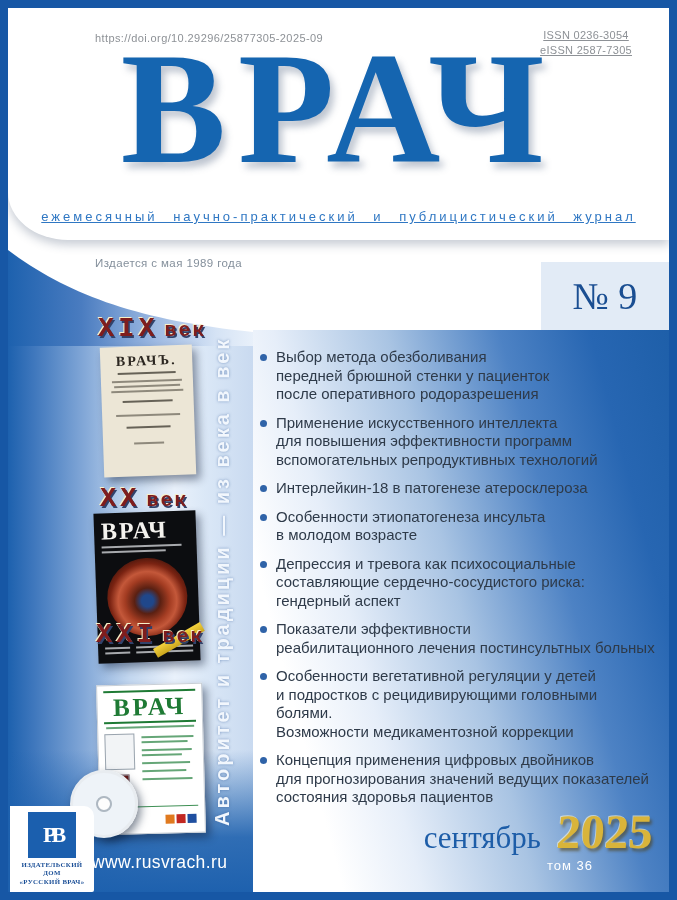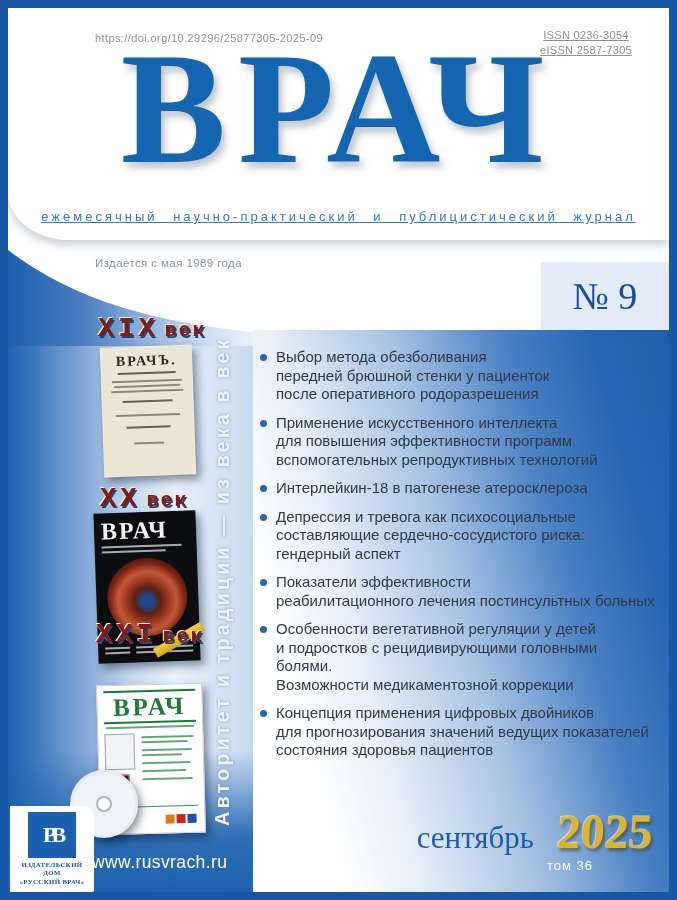--- a/index.html
+++ b/index.html
@@ -177,21 +177,21 @@
     margin-top:3px;font-family:"Liberation Serif",serif;font-weight:bold;
     font-size:6.8px;line-height:1.25;color:#1b4f97;letter-spacing:.4px;
   }
   .websites{
     position:absolute;left:84px;top:843px;z-index:5;color:#ffffff;
     font-size:17.5px;line-height:1.32;letter-spacing:.4px;
   }
   .websites a{color:#ffffff;text-decoration:none;display:block;}
   .issue-line{
     position:absolute;right:16px;top:796px;z-index:3;display:flex;
-    align-items:baseline;gap:23px;white-space:nowrap;
+    align-items:baseline;gap:16px;white-space:nowrap;
   }
   .month{
     font-family:"Liberation Serif",serif;font-size:31px;color:#1d5da8;
   }
   .year{
     font-family:"Liberation Serif",serif;font-weight:bold;font-size:48px;
     color:#d9b43a;transform:skew(-4deg);
     text-shadow:2px 3px 3px rgba(80,60,10,.55), -1px -1px 0 rgba(255,250,220,.6);
   }
   .volume{
@@ -320,20 +320,25 @@
           <span class="txt">Применение искусственного интеллекта
 для повышения эффективности программ
 вспомогательных репродуктивных технологий</span>
         </li>
       <li>
           <span class="dot"></span>
           <span class="txt">Интерлейкин-18 в патогенезе атеросклероза</span>
         </li>
       <li>
           <span class="dot"></span>
+          <span class="txt">Особенности этиопатогенеза инсульта
+в молодом возрасте</span>
+        </li>
+      <li>
+          <span class="dot"></span>
           <span class="txt">Депрессия и тревога как психосоциальные
 составляющие сердечно-сосудистого риска:
 гендерный аспект</span>
         </li>
       <li>
           <span class="dot"></span>
           <span class="txt">Показатели эффективности
 реабилитационного лечения постинсультных больных</span>
         </li>
       <li>

